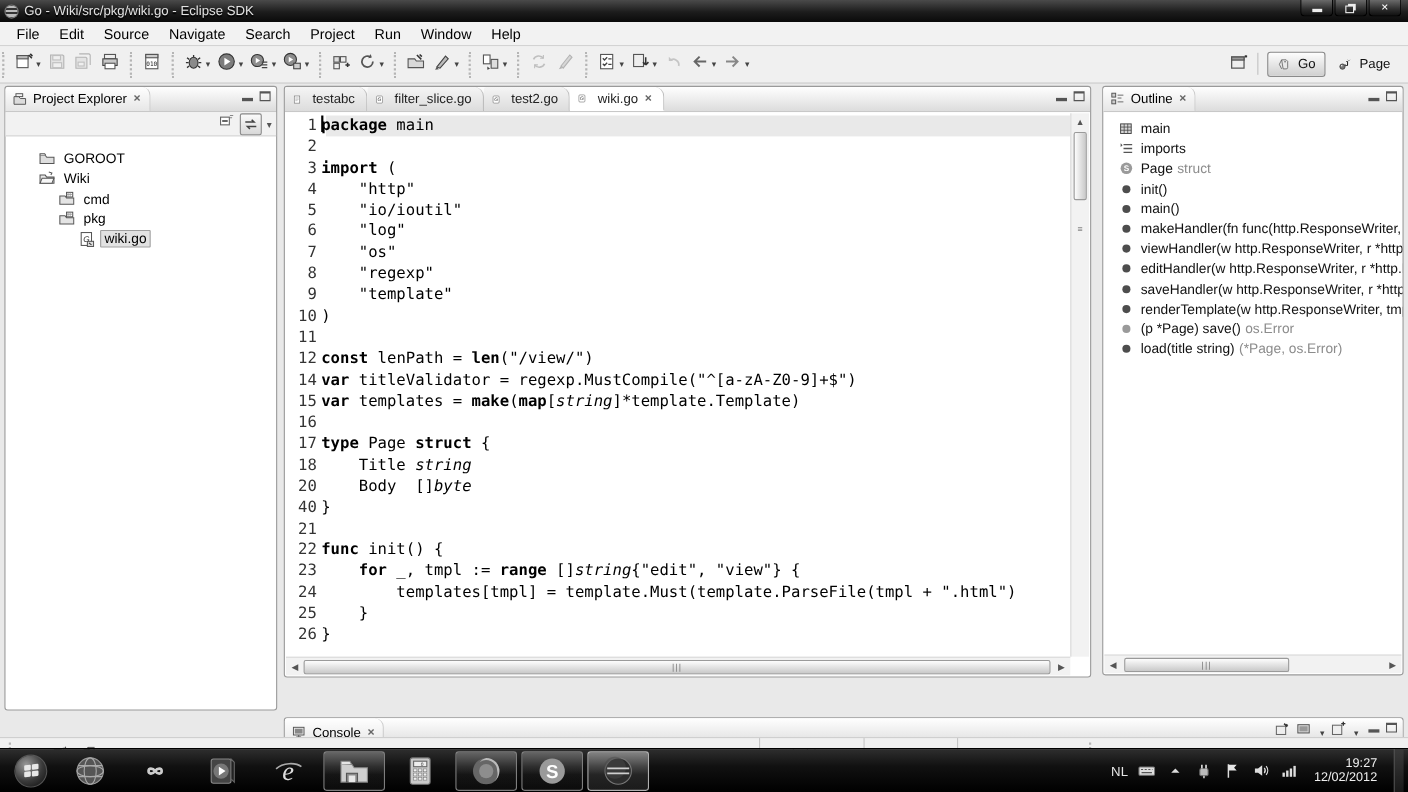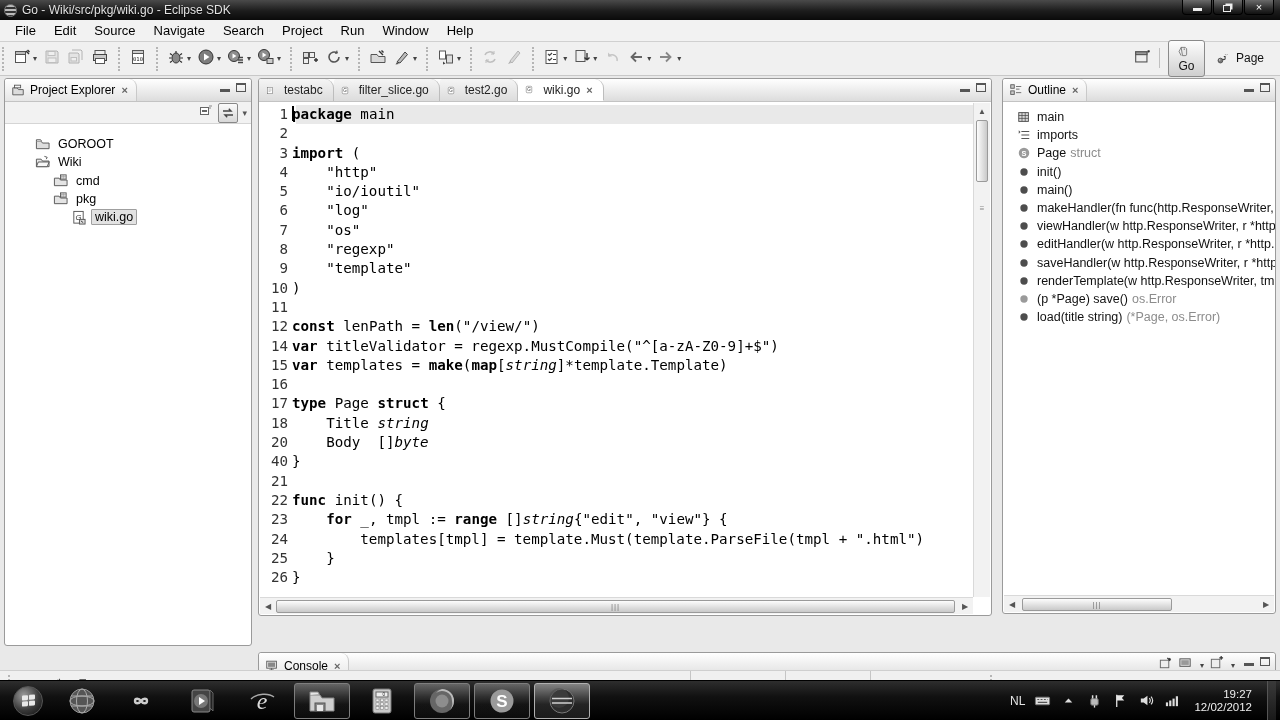--- a/index.html
+++ b/index.html
@@ -28,21 +28,21 @@
   #toolbar { position:absolute; left:0; top:42px; width:1280px; height:34px; background:#f0f0f0;
     border-bottom:1px solid #c8c8c8; display:flex; align-items:center; }
   .tb-group { display:flex; align-items:center; padding:0 6px; border-left:2px dotted #b5b5b5; height:24px; }
   .tb-group:first-child { border-left:2px dotted #b5b5b5; margin-left:2px; }
   .tb-btn { display:flex; align-items:center; padding:2px 2px; margin:0 1px; }
   .tb-btn svg, .tb-btn .tglyph { width:18px; height:18px; }
   .tb-btn.disabled { opacity:.35; }
   .dd-arrow { font-size:8px; color:#444; margin-left:2px; }
   #persp-area { position:absolute; right:8px; top:44px; display:flex; align-items:center; height:28px; }
   .persp-btn { display:flex; align-items:center; font-size:12px; color:#111; padding:3px 8px; margin-left:4px; border-radius:3px; }
-  .persp-btn.active { border:1px solid #8a8a8a; background:linear-gradient(#fdfdfd,#cfcfcf);flex-direction:column; }
+  .persp-btn.active { border:1px solid #8a8a8a; background:linear-gradient(#fdfdfd,#cfcfcf); }
   .persp-btn svg { width:15px; height:15px; margin-right:4px; }
   .persp-sep { width:1px; height:20px; background:#c0c0c0; margin:0 4px; }
 
   
   .panel { position:absolute; background:#fff; border:1px solid #9a9a9a; border-radius:3px; }
   .panel-header { height:23px; background:linear-gradient(#ffffff,#dcdcdc); border-bottom:1px solid #c3c3c3;
     display:flex; align-items:center; border-radius:3px 3px 0 0; position:relative; }
   .view-tab { display:flex; align-items:center; height:100%; padding:0 8px 0 6px; font-size:12px; color:#000;
     border-right:1px solid #c9c9c9; border-radius:3px 8px 0 0; background:linear-gradient(#fff,#e6e6e6); }
   .view-tab svg { width:14px; height:14px; margin-right:5px; }

